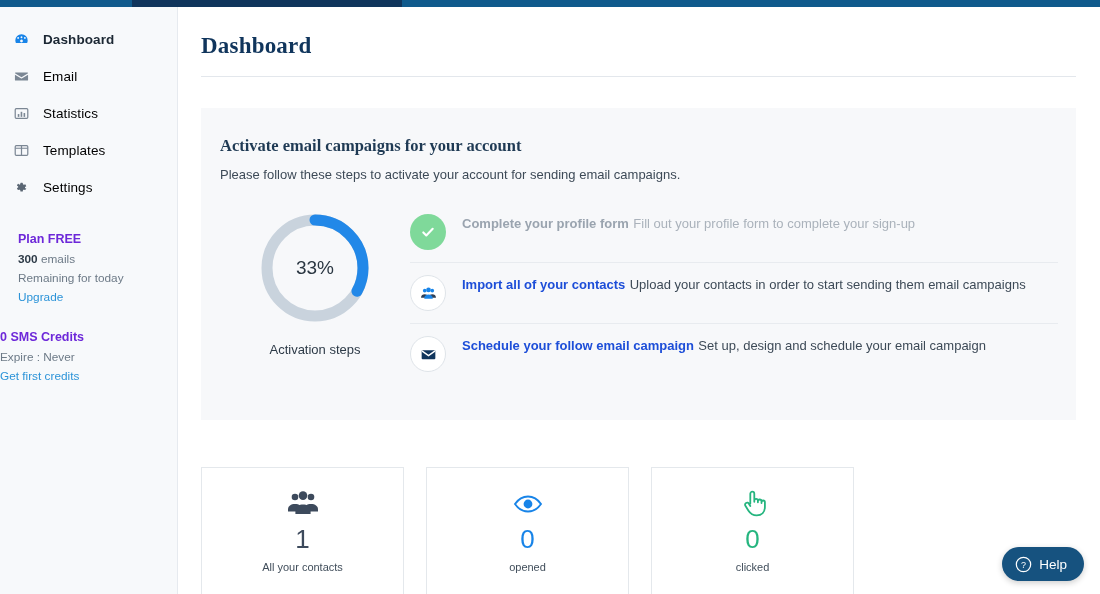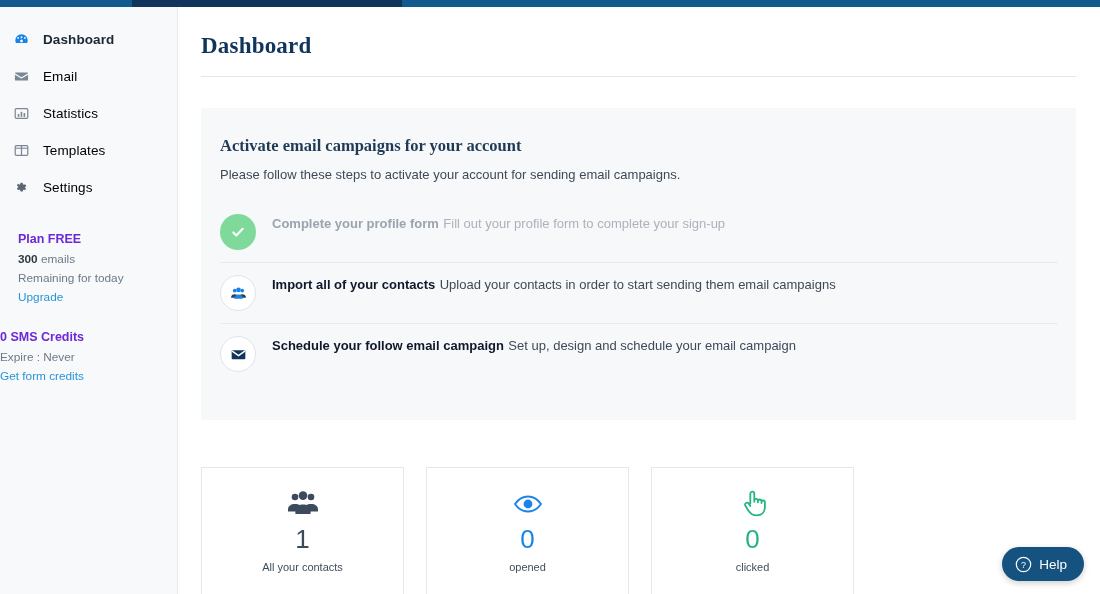--- a/index.html
+++ b/index.html
@@ -70,21 +70,21 @@
   .steps { flex:1; padding-right:18px; }
   .step { display:flex; align-items:flex-start; padding:11px 0 12px 0; border-bottom:1px solid #e8ebef; }
   .step:last-child { border-bottom:none; }
   .step-ico {
     width:36px; height:36px; border-radius:50%; flex:none;
     display:flex; align-items:center; justify-content:center; margin-right:16px; margin-top:1px;
   }
   .step-ico.done { background:#7fd99a; }
   .step-ico.todo { background:#ffffff; border:1px solid #dfe4e9; }
   .step-text { padding-top:1px; }
-  .step-title { font-size:13px; font-weight:bold; color:#0f172a; margin-bottom:3px; }
+  .step-title { font-size:13px; font-weight:bold; color:#1d4ed8; margin-bottom:3px; }
   .step-desc { font-size:13px; color:#3d4a57; }
   .step.completed .step-title { color:#9aa4af;text-align:center; }
   .step.completed .step-desc { color:#aab2bb; }
 
   
   .cards { position:absolute; top:467px; left:201px; display:flex; gap:22px; }
   .card {
     width:203px; height:150px; background:#fff; border:1px solid #e4e8ec;
     display:flex; flex-direction:column; align-items:center; padding-top:19px;
   }
@@ -169,34 +169,44 @@
         <b>300</b>
         <span>emails</span>
       </div>
       <div class="plan-line">Remaining for today</div>
       <div class="plan-link">Upgrade</div>
     </div>
 
     <div class="sms-block">
       <div class="plan-title">0 SMS Credits</div>
       <div class="plan-line">Expire : Never</div>
-      <div class="plan-link">Get form credits</div>
+      <div class="plan-link">Get first credits</div>
     </div>
   </div>
 
   <div class="main">
 
     <div class="page-title">Dashboard</div>
     <div class="title-divider"></div>
 
     <div class="panel">
       <div class="panel-title">Activate email campaigns for your account</div>
       <div class="panel-sub">Please follow these steps to activate your account for sending email campaigns.</div>
 
       <div class="panel-body">
+        <div class="donut-wrap">
+          <div class="donut">
+            <svg width="116" height="116" viewBox="0 0 116 116">
+              <circle cx="58" cy="58" r="48" fill="none" stroke="#c9d3dd" stroke-width="11"></circle>
+              <circle id="donut-arc" cx="58" cy="58" r="48" fill="none" stroke="#2288e8" stroke-width="11" stroke-linecap="round" transform="rotate(-90 58 58)" stroke-dasharray="99.52565526572465 202.0672394788955"></circle>
+            </svg>
+            <div class="donut-label">33%</div>
+          </div>
+          <div class="donut-caption">Activation steps</div>
+        </div>
 
         <div class="steps">
 
           <div class="step completed">
             <span class="step-ico done">
               <svg width="18" height="18" viewBox="0 0 18 18">
                   <path d="M4.3 9.4l3 3 6.4-6.6" fill="none" stroke="#fff" stroke-width="2.1" stroke-linecap="round" stroke-linejoin="round"></path>
                 </svg>
             </span>
             <span class="step-text">

